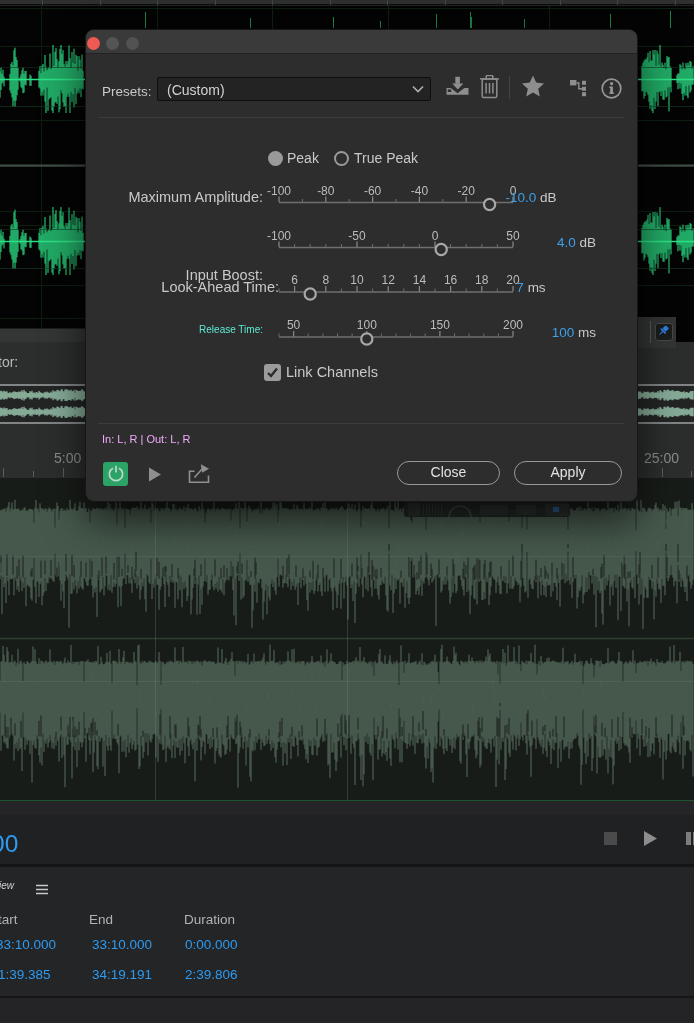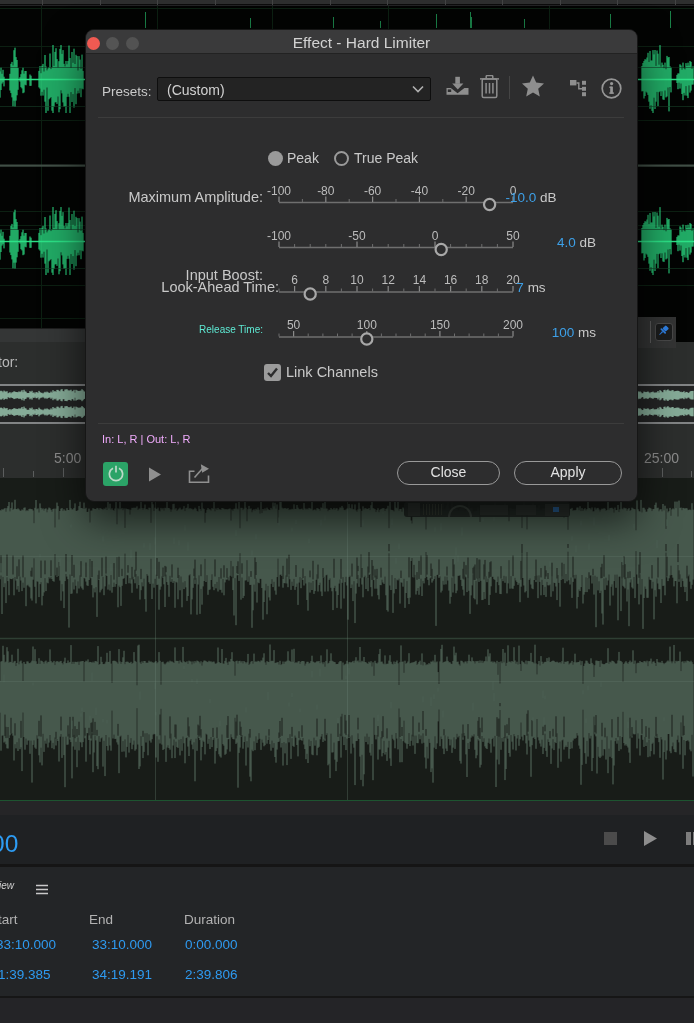--- a/index.html
+++ b/index.html
@@ -131,21 +131,20 @@
     <span class="abs" style="left:-2px;">1:39.385</span>
     <span class="abs" style="left:92px;">34:19.191</span>
     <span class="abs" style="left:185px;">2:39.806</span>
   </div>
   <div class="abs" style="left:0;top:996px;width:694px;height:2px;background:#161616;"></div>
   <div class="abs" style="left:0;top:998px;width:694px;height:25px;background:#242427;"></div>
 
   <div class="abs" id="dlg" style="left:85px;top:29px;width:553px;height:473px;background:#2d2d2e;border:1px solid #161616;border-radius:9px;box-shadow:0 18px 40px rgba(0,0,0,0.65);">
 
     <div class="abs" style="left:0;top:0;width:100%;height:24px;background:#3a3a3b;border-radius:8px 8px 0 0;border-bottom:1px solid #222;"></div>
-    <div class="abs" style="left:0;top:4px;width:100%;text-align:center;color:#d2d2d2;font-size:15.5px;">Effect - Hard Limiter</div>
     <div class="abs" style="left:0.7px;top:6.5px;width:13px;height:13px;border-radius:50%;background:#ef5a52;"></div>
     <div class="abs" style="left:20.4px;top:6.5px;width:13px;height:13px;border-radius:50%;background:#545454;"></div>
     <div class="abs" style="left:40.3px;top:6.5px;width:13px;height:13px;border-radius:50%;background:#525252;"></div>
 
     <div class="abs" style="left:16px;top:54px;color:#cacaca;font-size:13.5px;">Presets:</div>
     <div class="abs" style="left:71px;top:47px;width:274px;height:24px;background:#232323;border:1px solid #0e0e0e;border-radius:2px;"></div>
     <div class="abs" style="left:81px;top:51.5px;color:#d2d2d2;font-size:14px;">(Custom)</div>
     <svg class="abs" style="left:326px;top:55px" width="12" height="8">
         <path d="M1 1.5 L6 6.5 L11 1.5" fill="none" stroke="#b0b0b0" stroke-width="1.6"></path>
       </svg>

